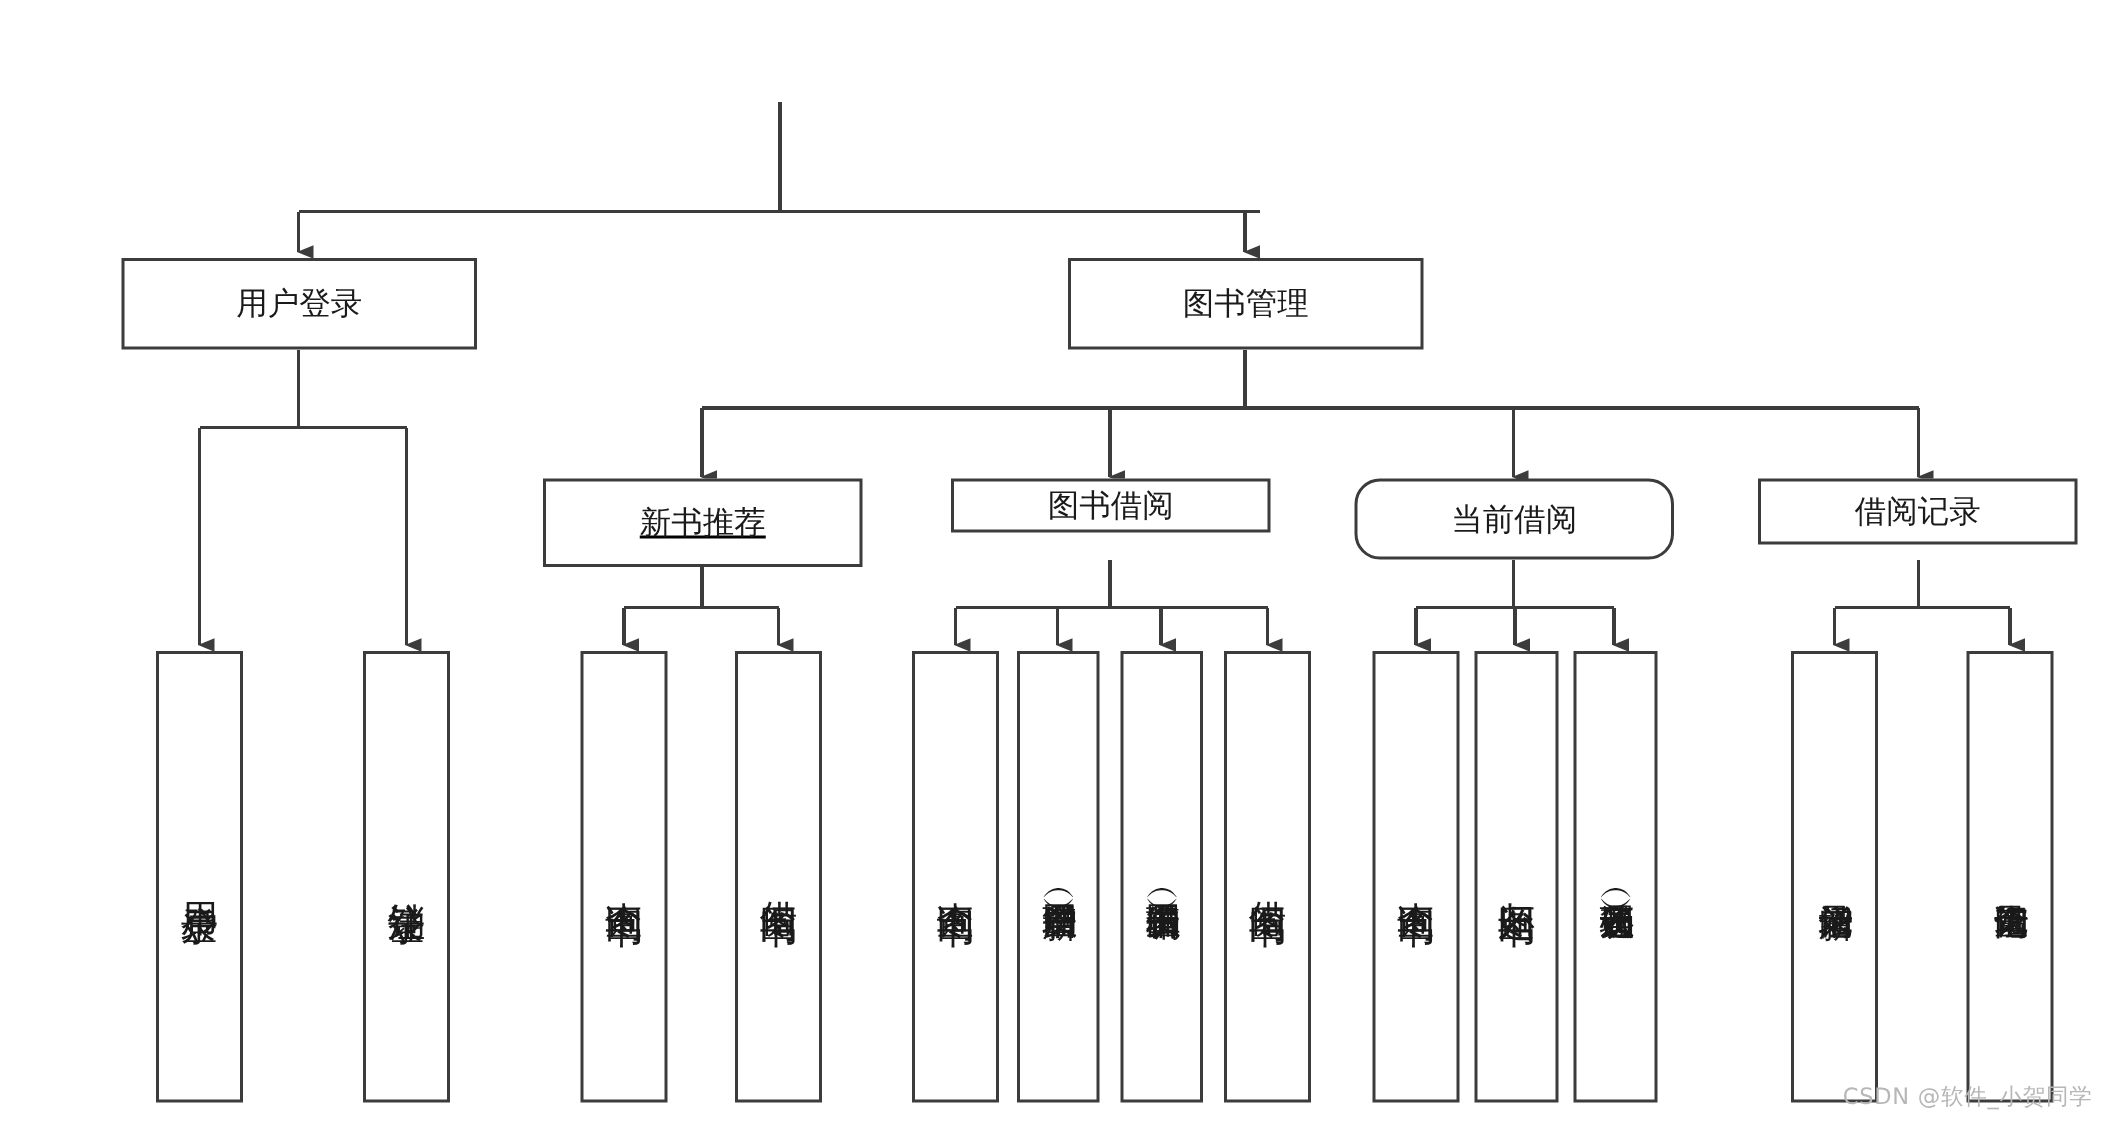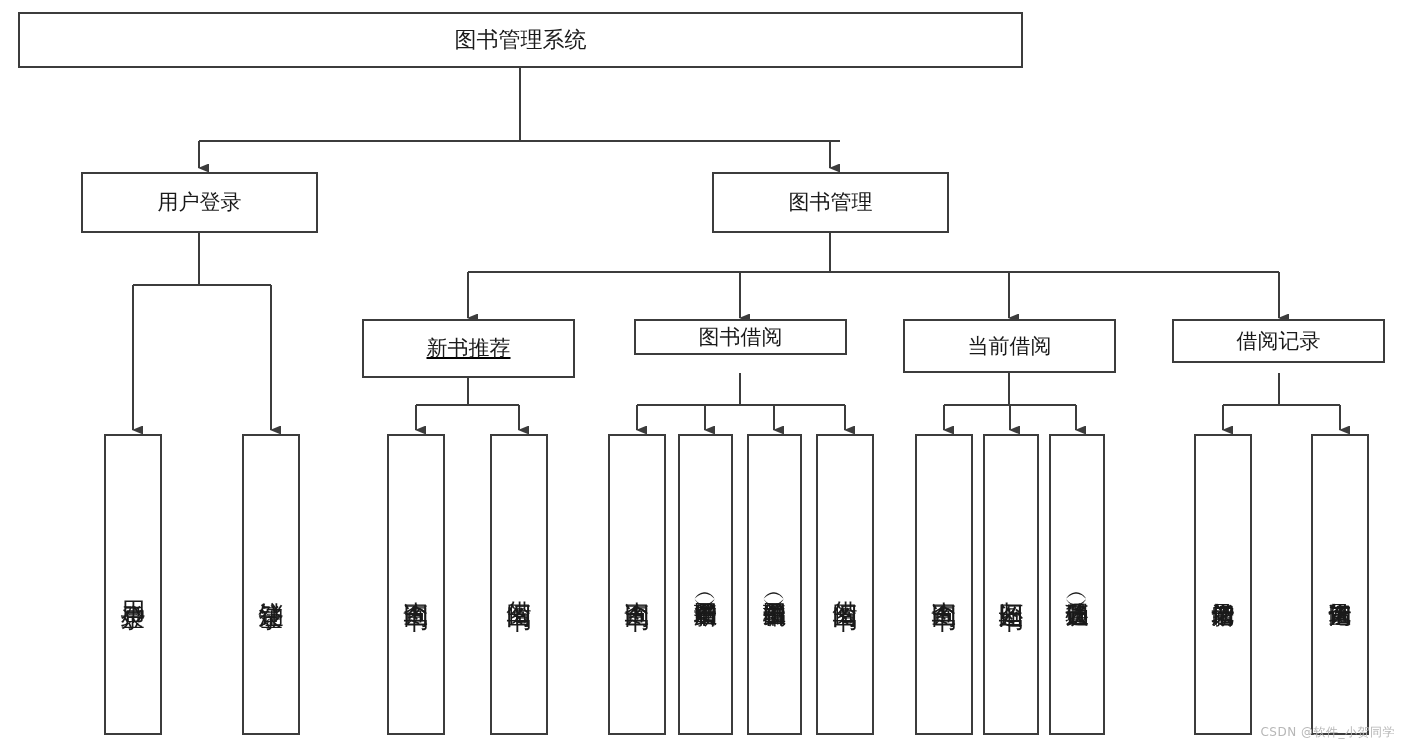--- a/index.html
+++ b/index.html
@@ -57,21 +57,21 @@
     line-height: 1;
   }
   .node.vert.tight .label {
     font-size: 23px;
     letter-spacing: 0px;
   }
   #watermark {
     position: absolute;
     right: 10px;
     bottom: 6px;
-    font-size: 12px;
+    font-size: 15px;
     color: #b7b7b7;
     letter-spacing: 0.5px;
     white-space: nowrap;
     pointer-events: none;
   }
 </style>
 </head>
 <body>
 
 <div id="canvas">
@@ -119,38 +119,35 @@
       <path d="M1010,405 L1010,430" marker-end="url(#arrow)"></path>
       <path d="M1076,405 L1076,430" marker-end="url(#arrow)"></path>
 
       <path d="M1279,373 L1279,405"></path>
       <path d="M1223,405 L1340,405"></path>
       <path d="M1223,405 L1223,430" marker-end="url(#arrow)"></path>
       <path d="M1340,405 L1340,430" marker-end="url(#arrow)"></path>
     </g>
   </svg>
 
-  <div class="node root horiz" style="left:18px; top:12px; width:1005px; height:56px;">
-    <span class="label">图书管理系统</span>
-  </div>
 
   <div class="node horiz" style="left:81px; top:172px; width:237px; height:61px;">
     <span class="label">用户登录</span>
   </div>
   <div class="node horiz" style="left:712px; top:172px; width:237px; height:61px;">
     <span class="label">图书管理</span>
   </div>
 
   <div class="node horiz" style="left:362px; top:319px; width:213px; height:59px;text-decoration:underline;">
     <span class="label">新书推荐</span>
   </div>
   <div class="node horiz" style="left:634px; top:319px; width:213px; height:36px;">
     <span class="label">图书借阅</span>
   </div>
-  <div class="node horiz" style="left:903px; top:319px; width:213px; height:54px;">
+  <div class="node horiz" style="left:903px; top:319px; width:213px; height:54px;border-radius:17px;">
     <span class="label">当前借阅</span>
   </div>
   <div class="node horiz" style="left:1172px; top:319px; width:213px; height:44px;">
     <span class="label">借阅记录</span>
   </div>
 
   <div class="node vert" style="left:104px; top:434px; width:58px; height:301px;">
     <span class="label">用户登录</span>
   </div>
   <div class="node vert" style="left:242px; top:434px; width:58px; height:301px;">

